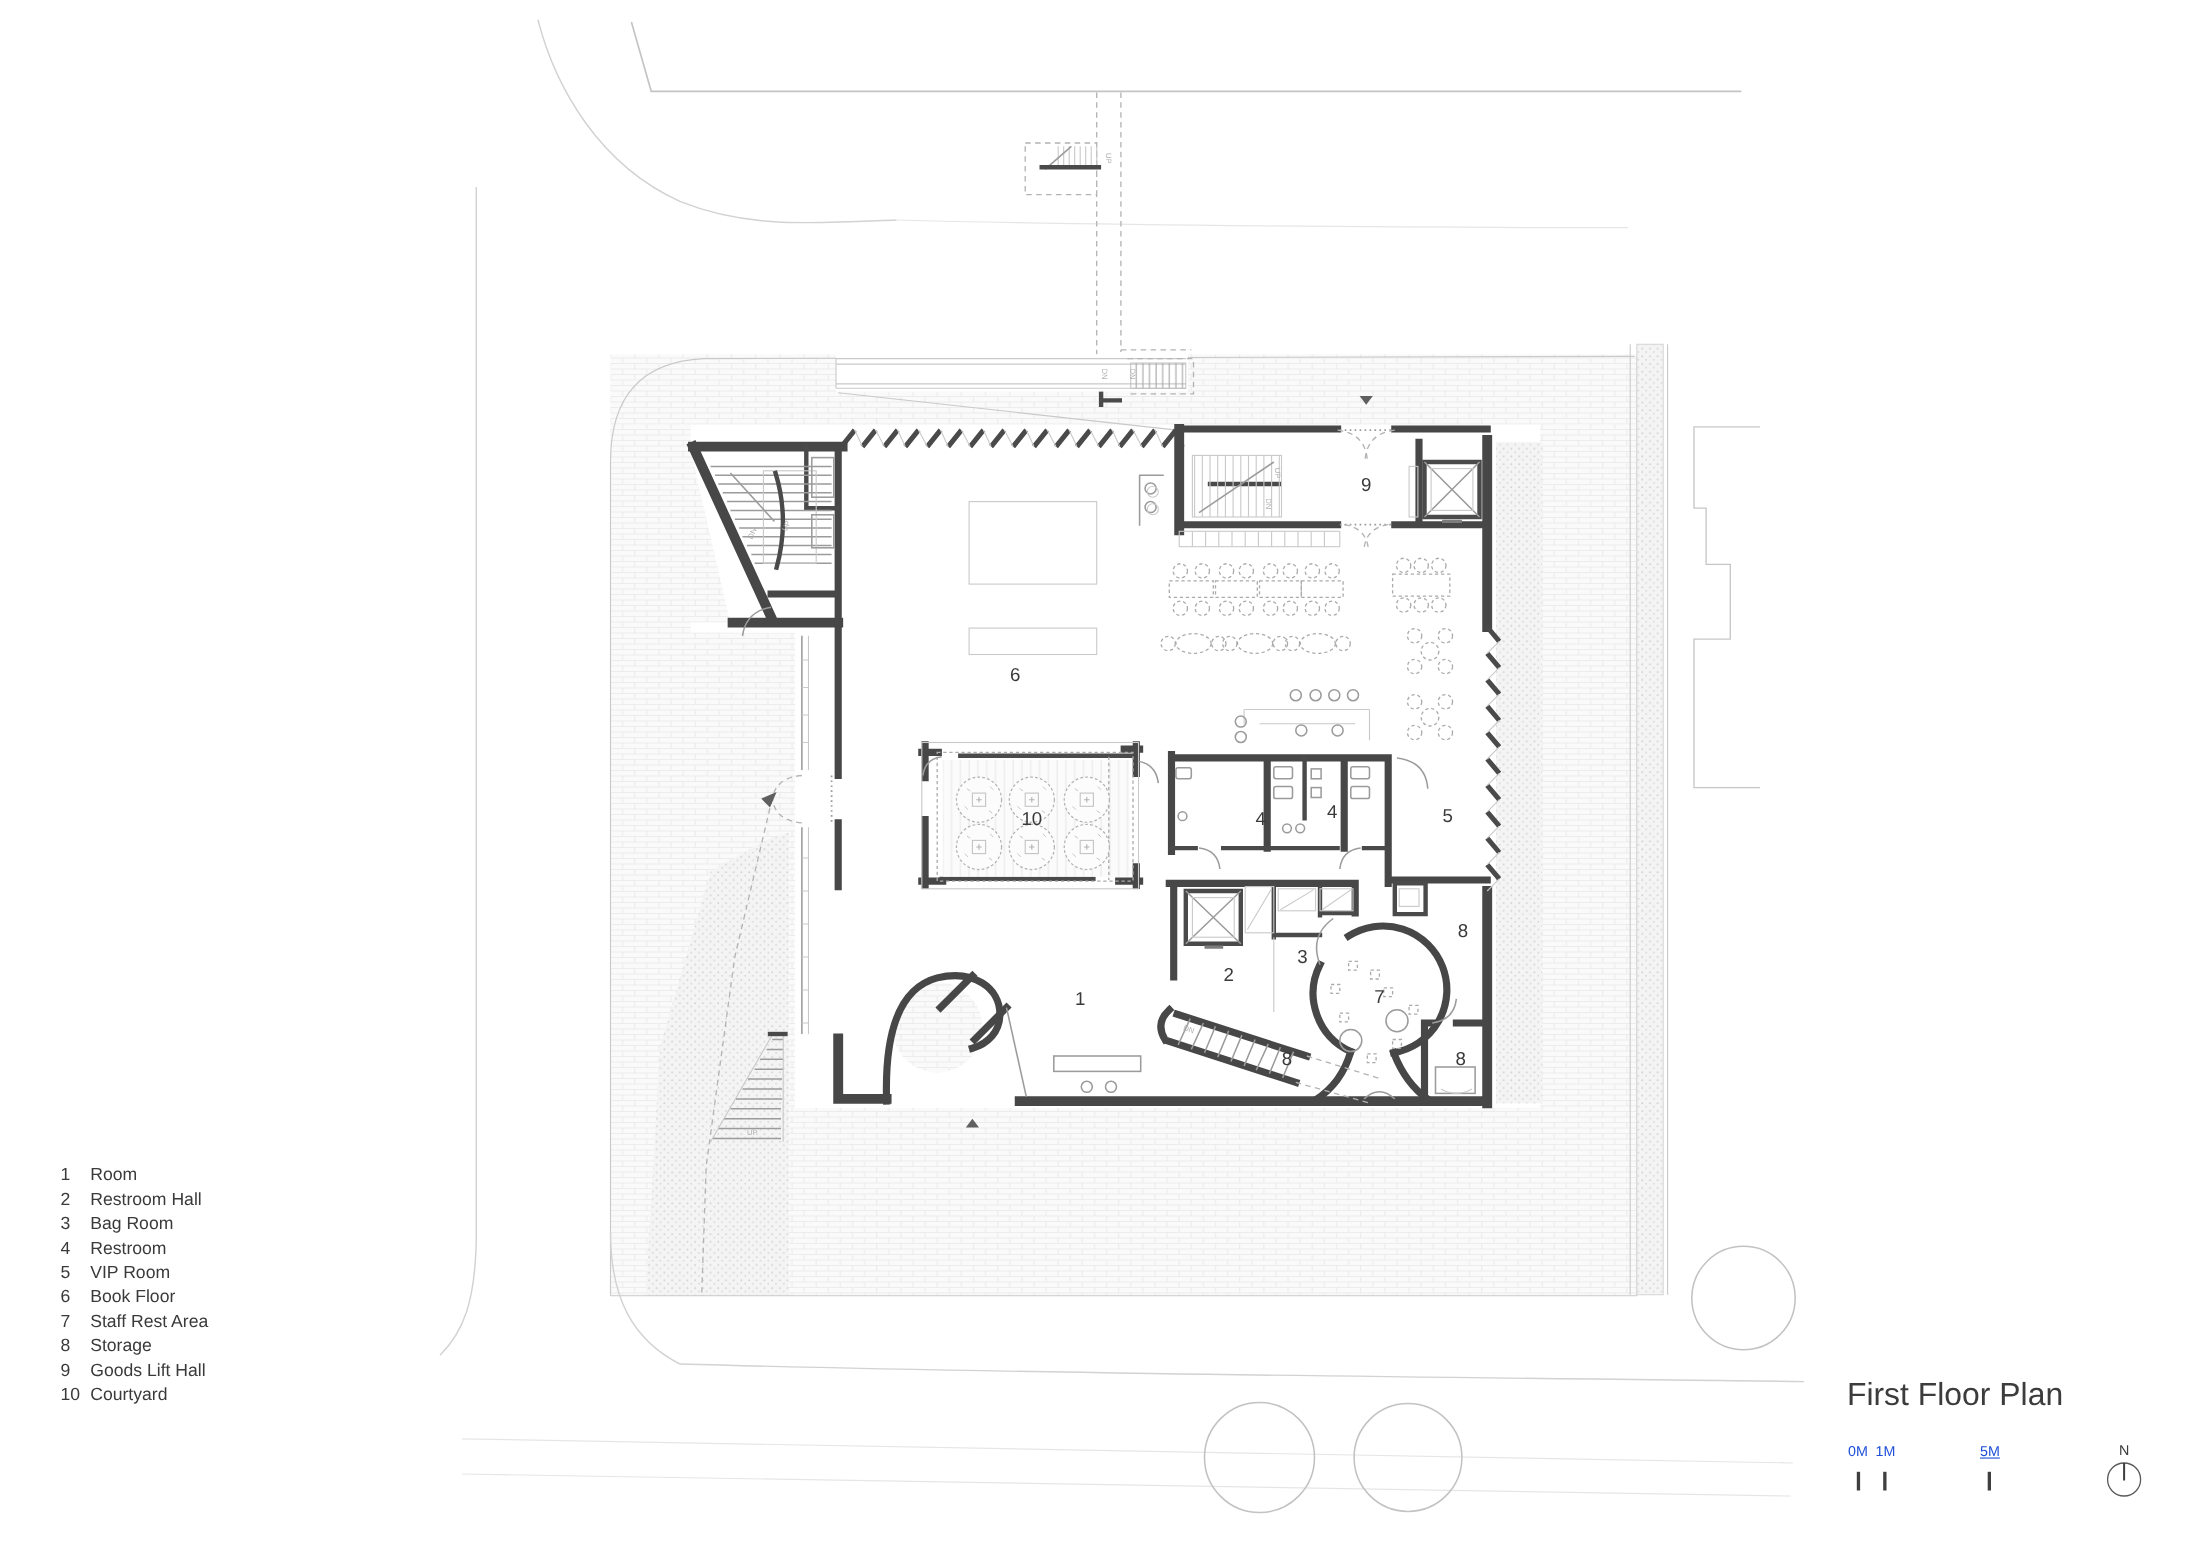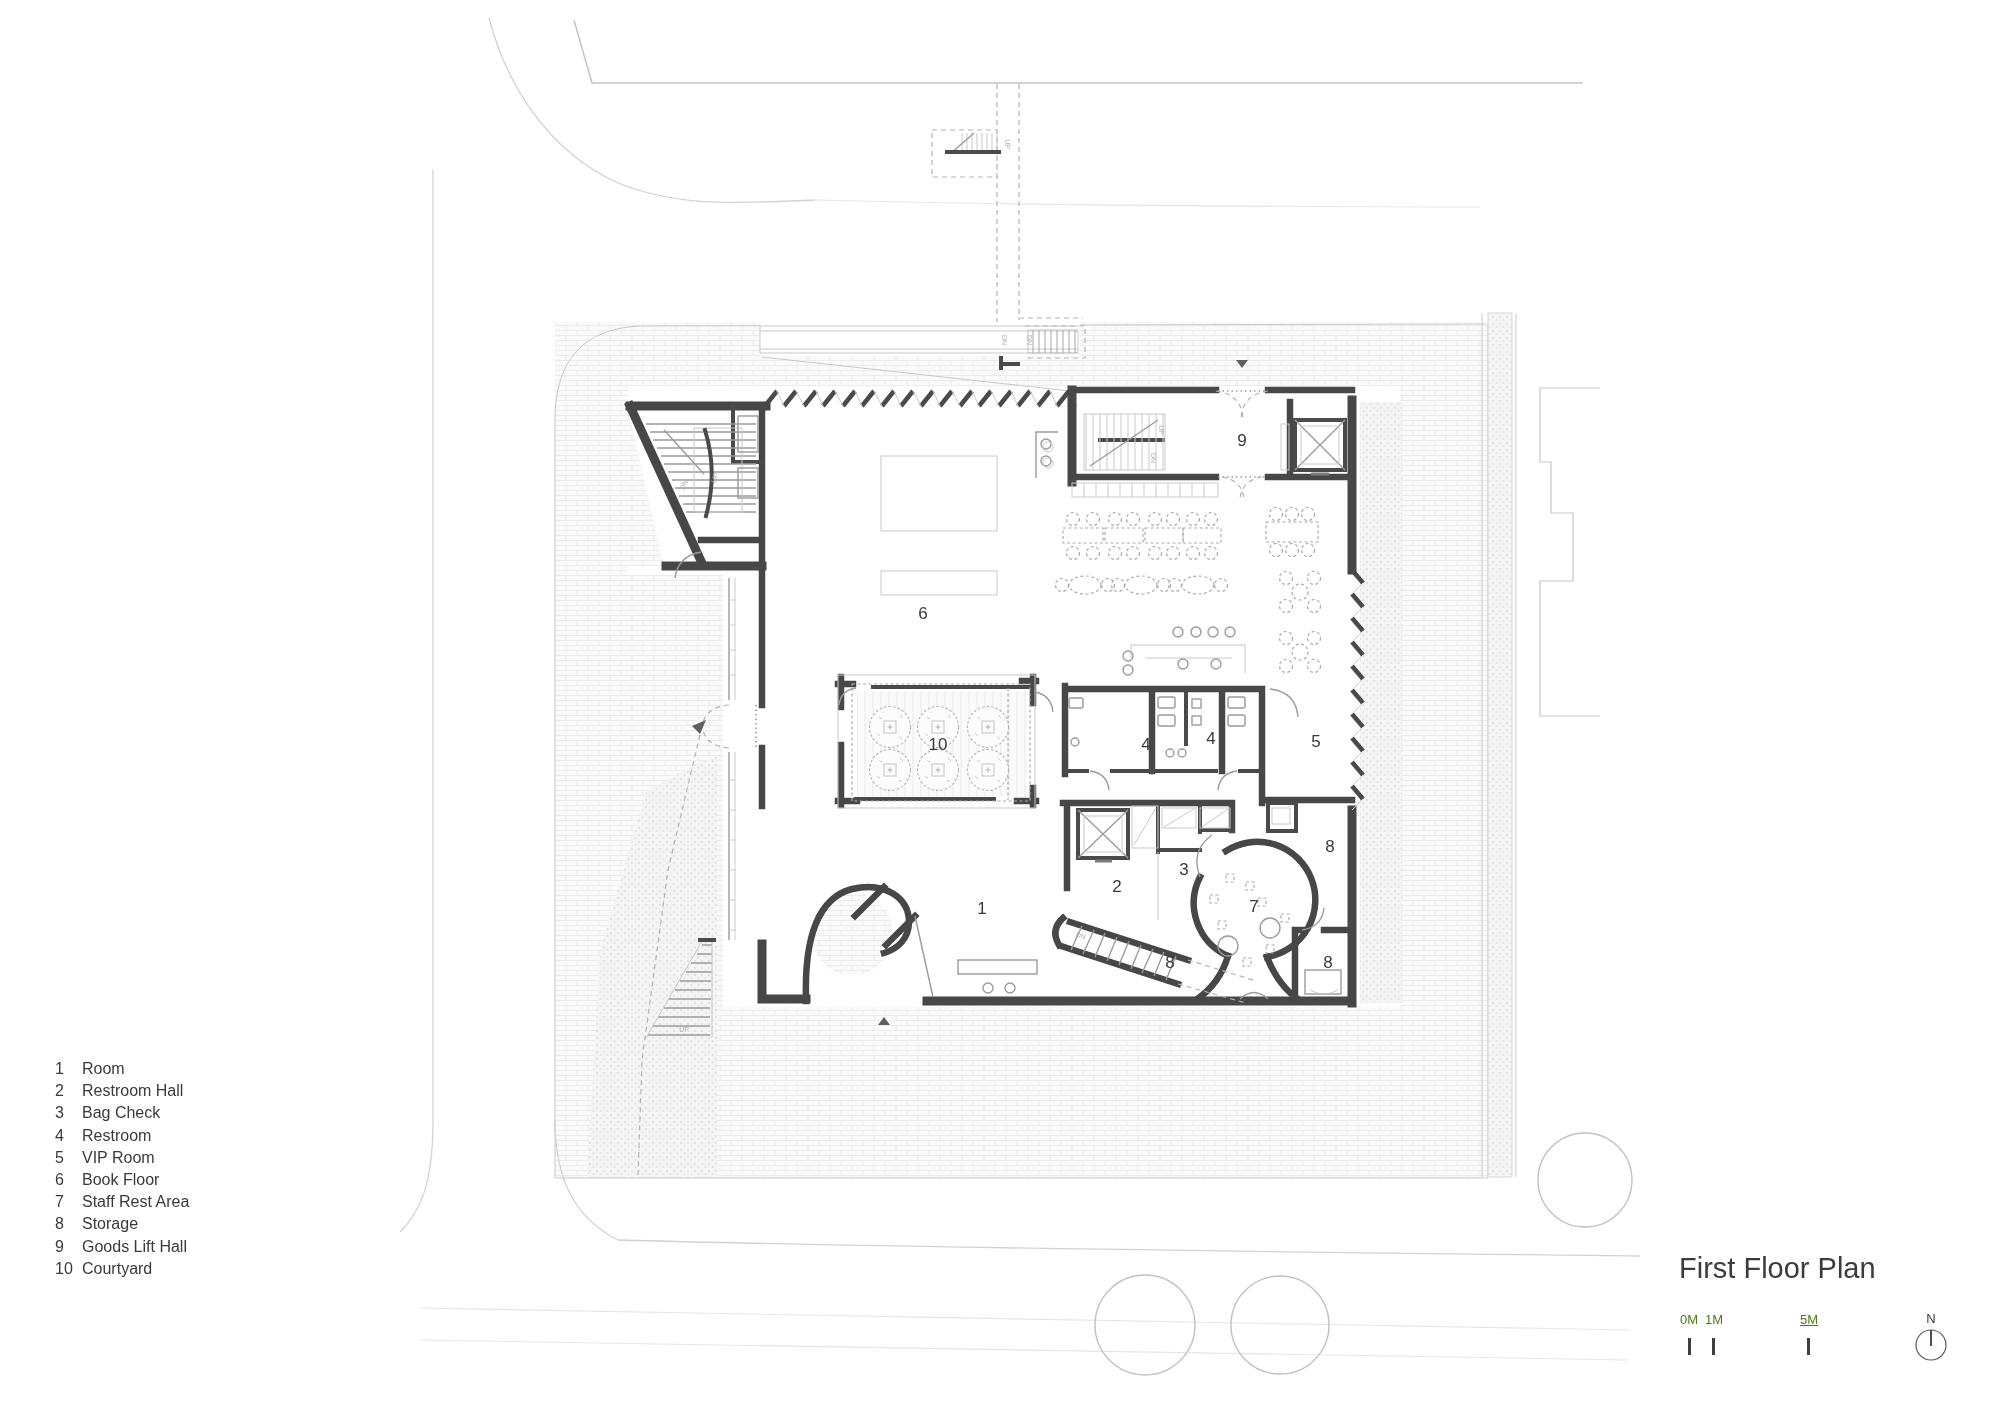--- a/index.html
+++ b/index.html
@@ -21,21 +21,21 @@
   .dot{stroke:#9a9a9a;stroke-width:1.6;fill:none;stroke-dasharray:1.5 3;}
   .tri{fill:#5f5f5f;stroke:none;}
   .roomnum{font-family:"Liberation Sans",sans-serif;font-size:17px;fill:#3a3a3a;}
   .tinytxt{font-family:"Liberation Sans",sans-serif;font-size:7px;fill:#b2b2b2;}
   
   .legend{position:absolute;left:55px;top:1058px;font-size:16px;line-height:22.2px;}
   .legend-row{display:flex;}
   .legend-num{width:27px;flex:0 0 27px;}
   
   .sheet-title{position:absolute;left:1679px;top:1252px;font-size:29px;color:#3c3c3c;}
-  .scalebar{position:absolute;left:1676px;top:1312px;width:240px;height:60px;font-size:13px;color:#4d7c0f;}
+  .scalebar{position:absolute;left:1676px;top:1312px;width:240px;height:60px;font-size:13px;color:#1d4ed8;}
   .scalebar .sl{position:absolute;top:0;}
   .sl0{left:4px;} .sl1{left:29px;text-align:center;} .sl5{left:124px;text-decoration:underline;}
   .tick{position:absolute;top:26px;width:3px;height:17px;background:#3f3f3f;}
   .t0{left:12px;} .t1{left:36px;} .t5{left:131px;}
   .north{position:absolute;left:1908px;top:1308px;}
 </style>
 </head>
 <body>
 
 <div class="plan-wrap">
@@ -357,21 +357,21 @@
       <div class="legend-row">
         <span class="legend-num">1</span>
         <span>Room</span>
       </div>
       <div class="legend-row">
         <span class="legend-num">2</span>
         <span>Restroom Hall</span>
       </div>
       <div class="legend-row">
         <span class="legend-num">3</span>
-        <span>Bag Check</span>
+        <span>Bag Room</span>
       </div>
       <div class="legend-row">
         <span class="legend-num">4</span>
         <span>Restroom</span>
       </div>
       <div class="legend-row">
         <span class="legend-num">5</span>
         <span>VIP Room</span>
       </div>
       <div class="legend-row">

